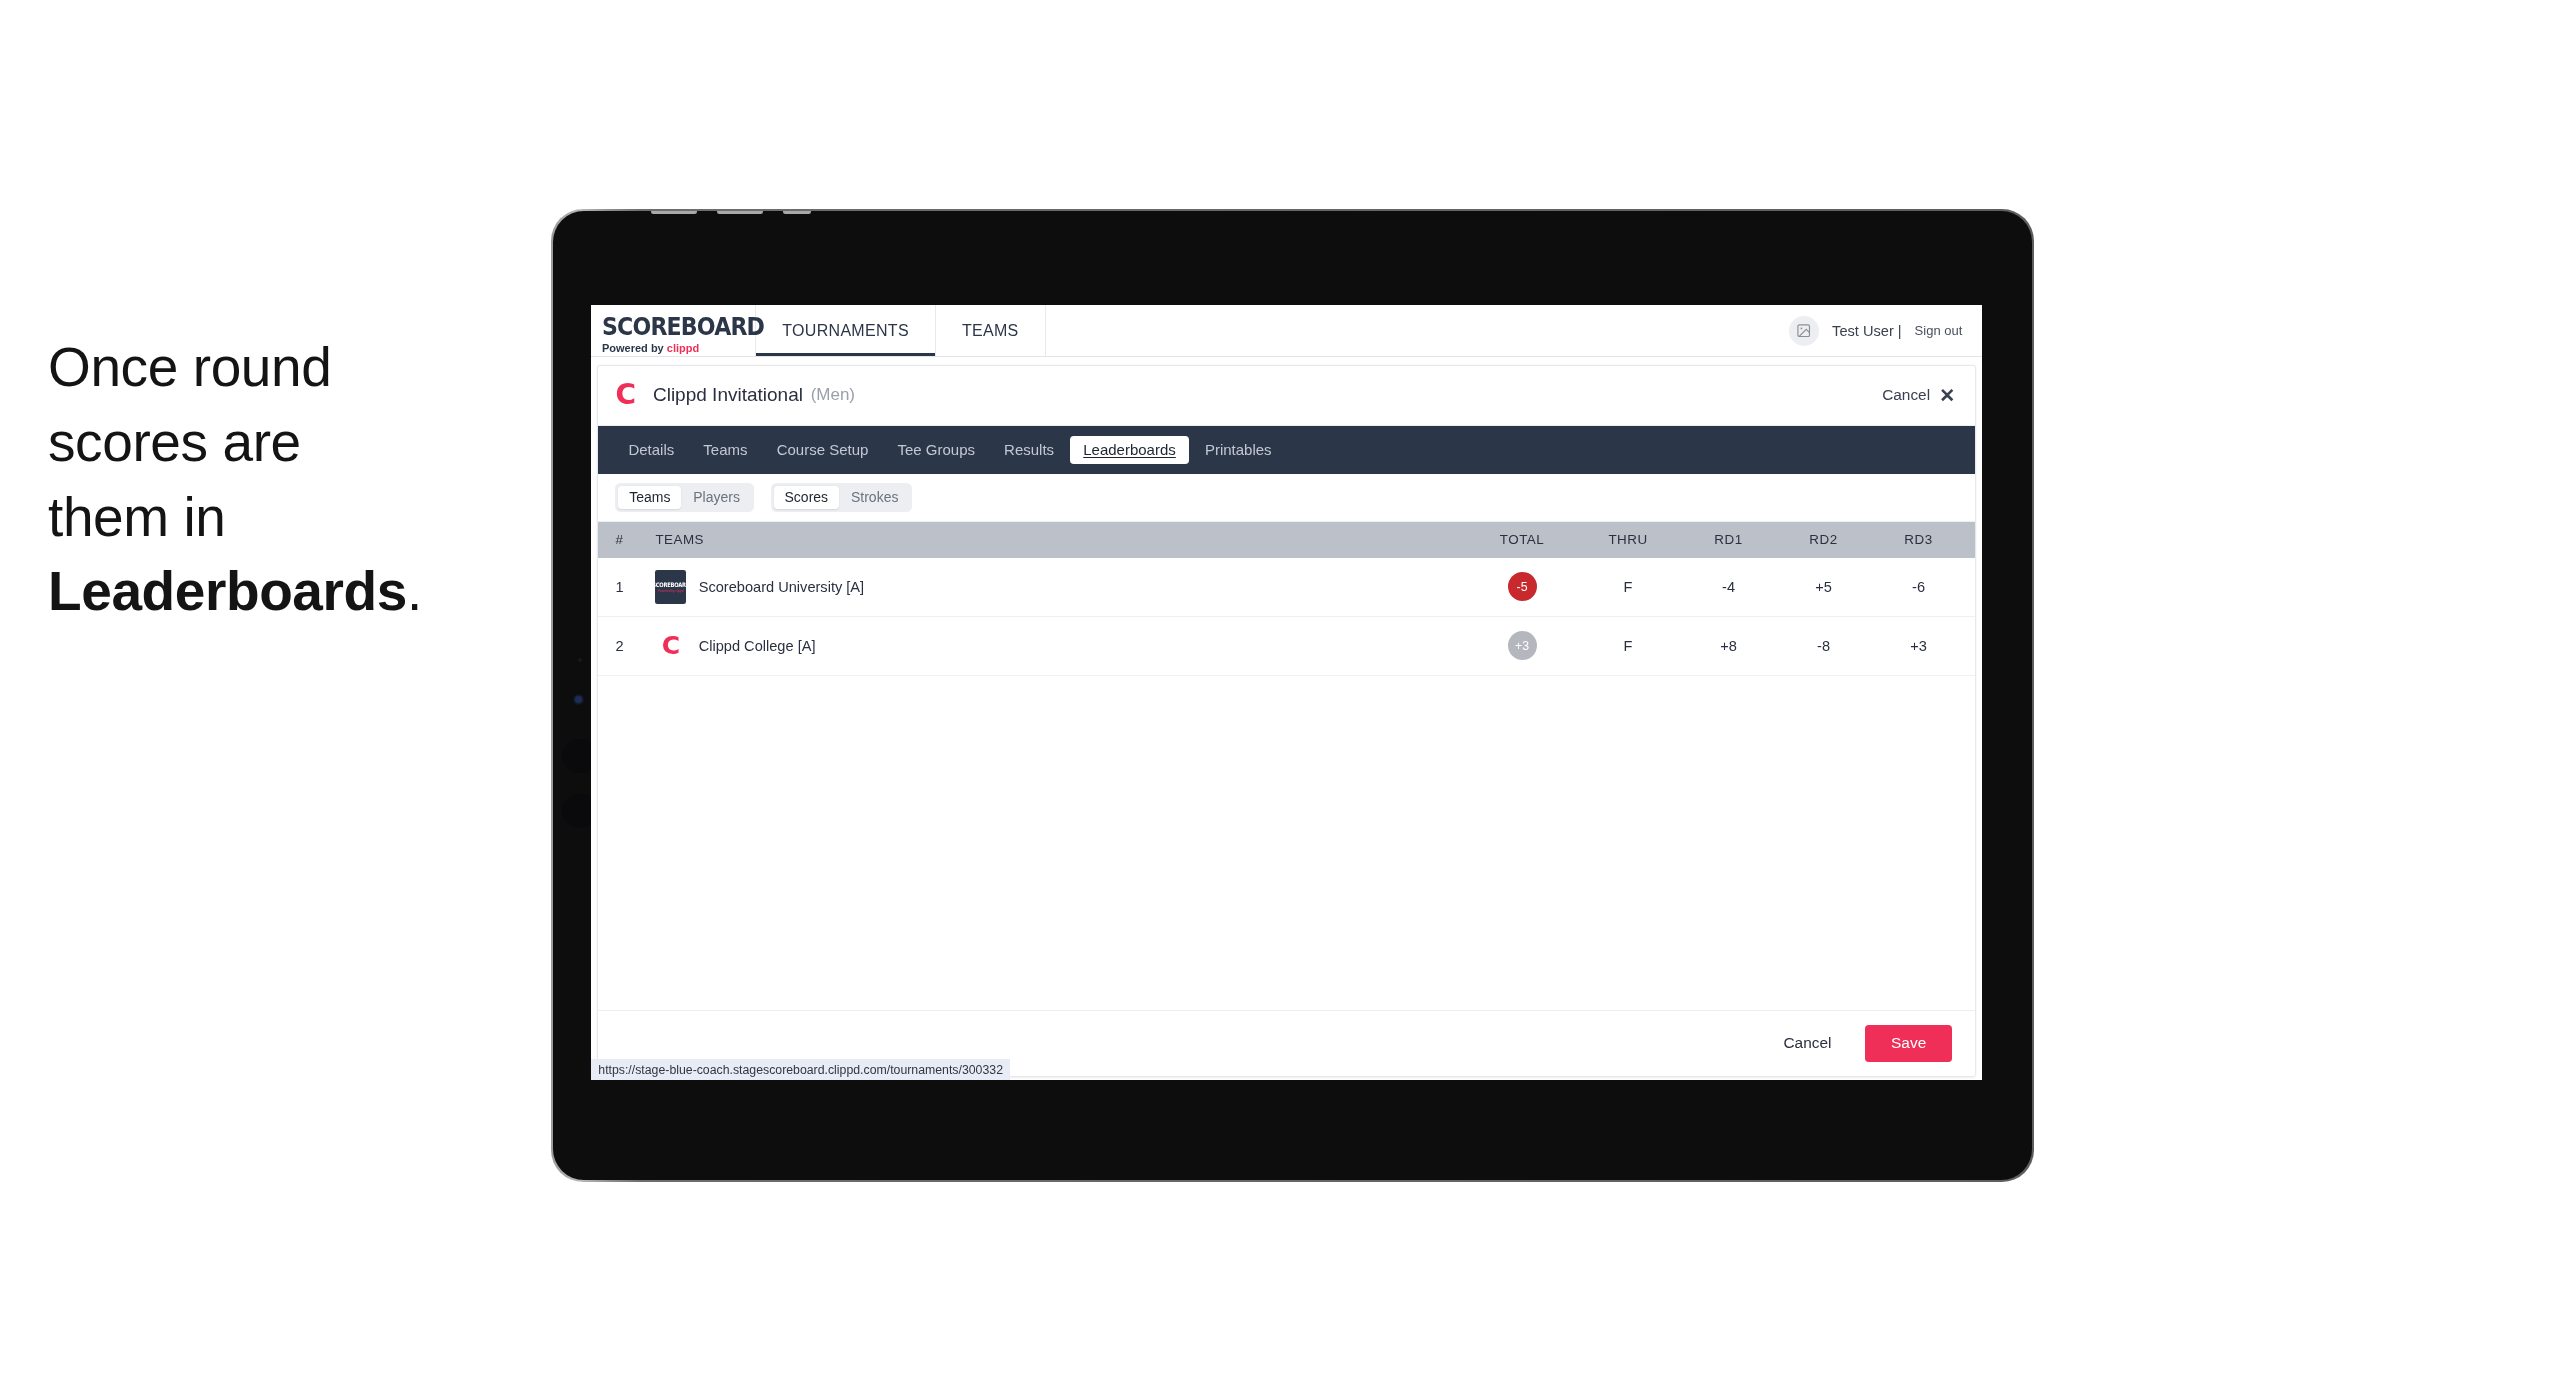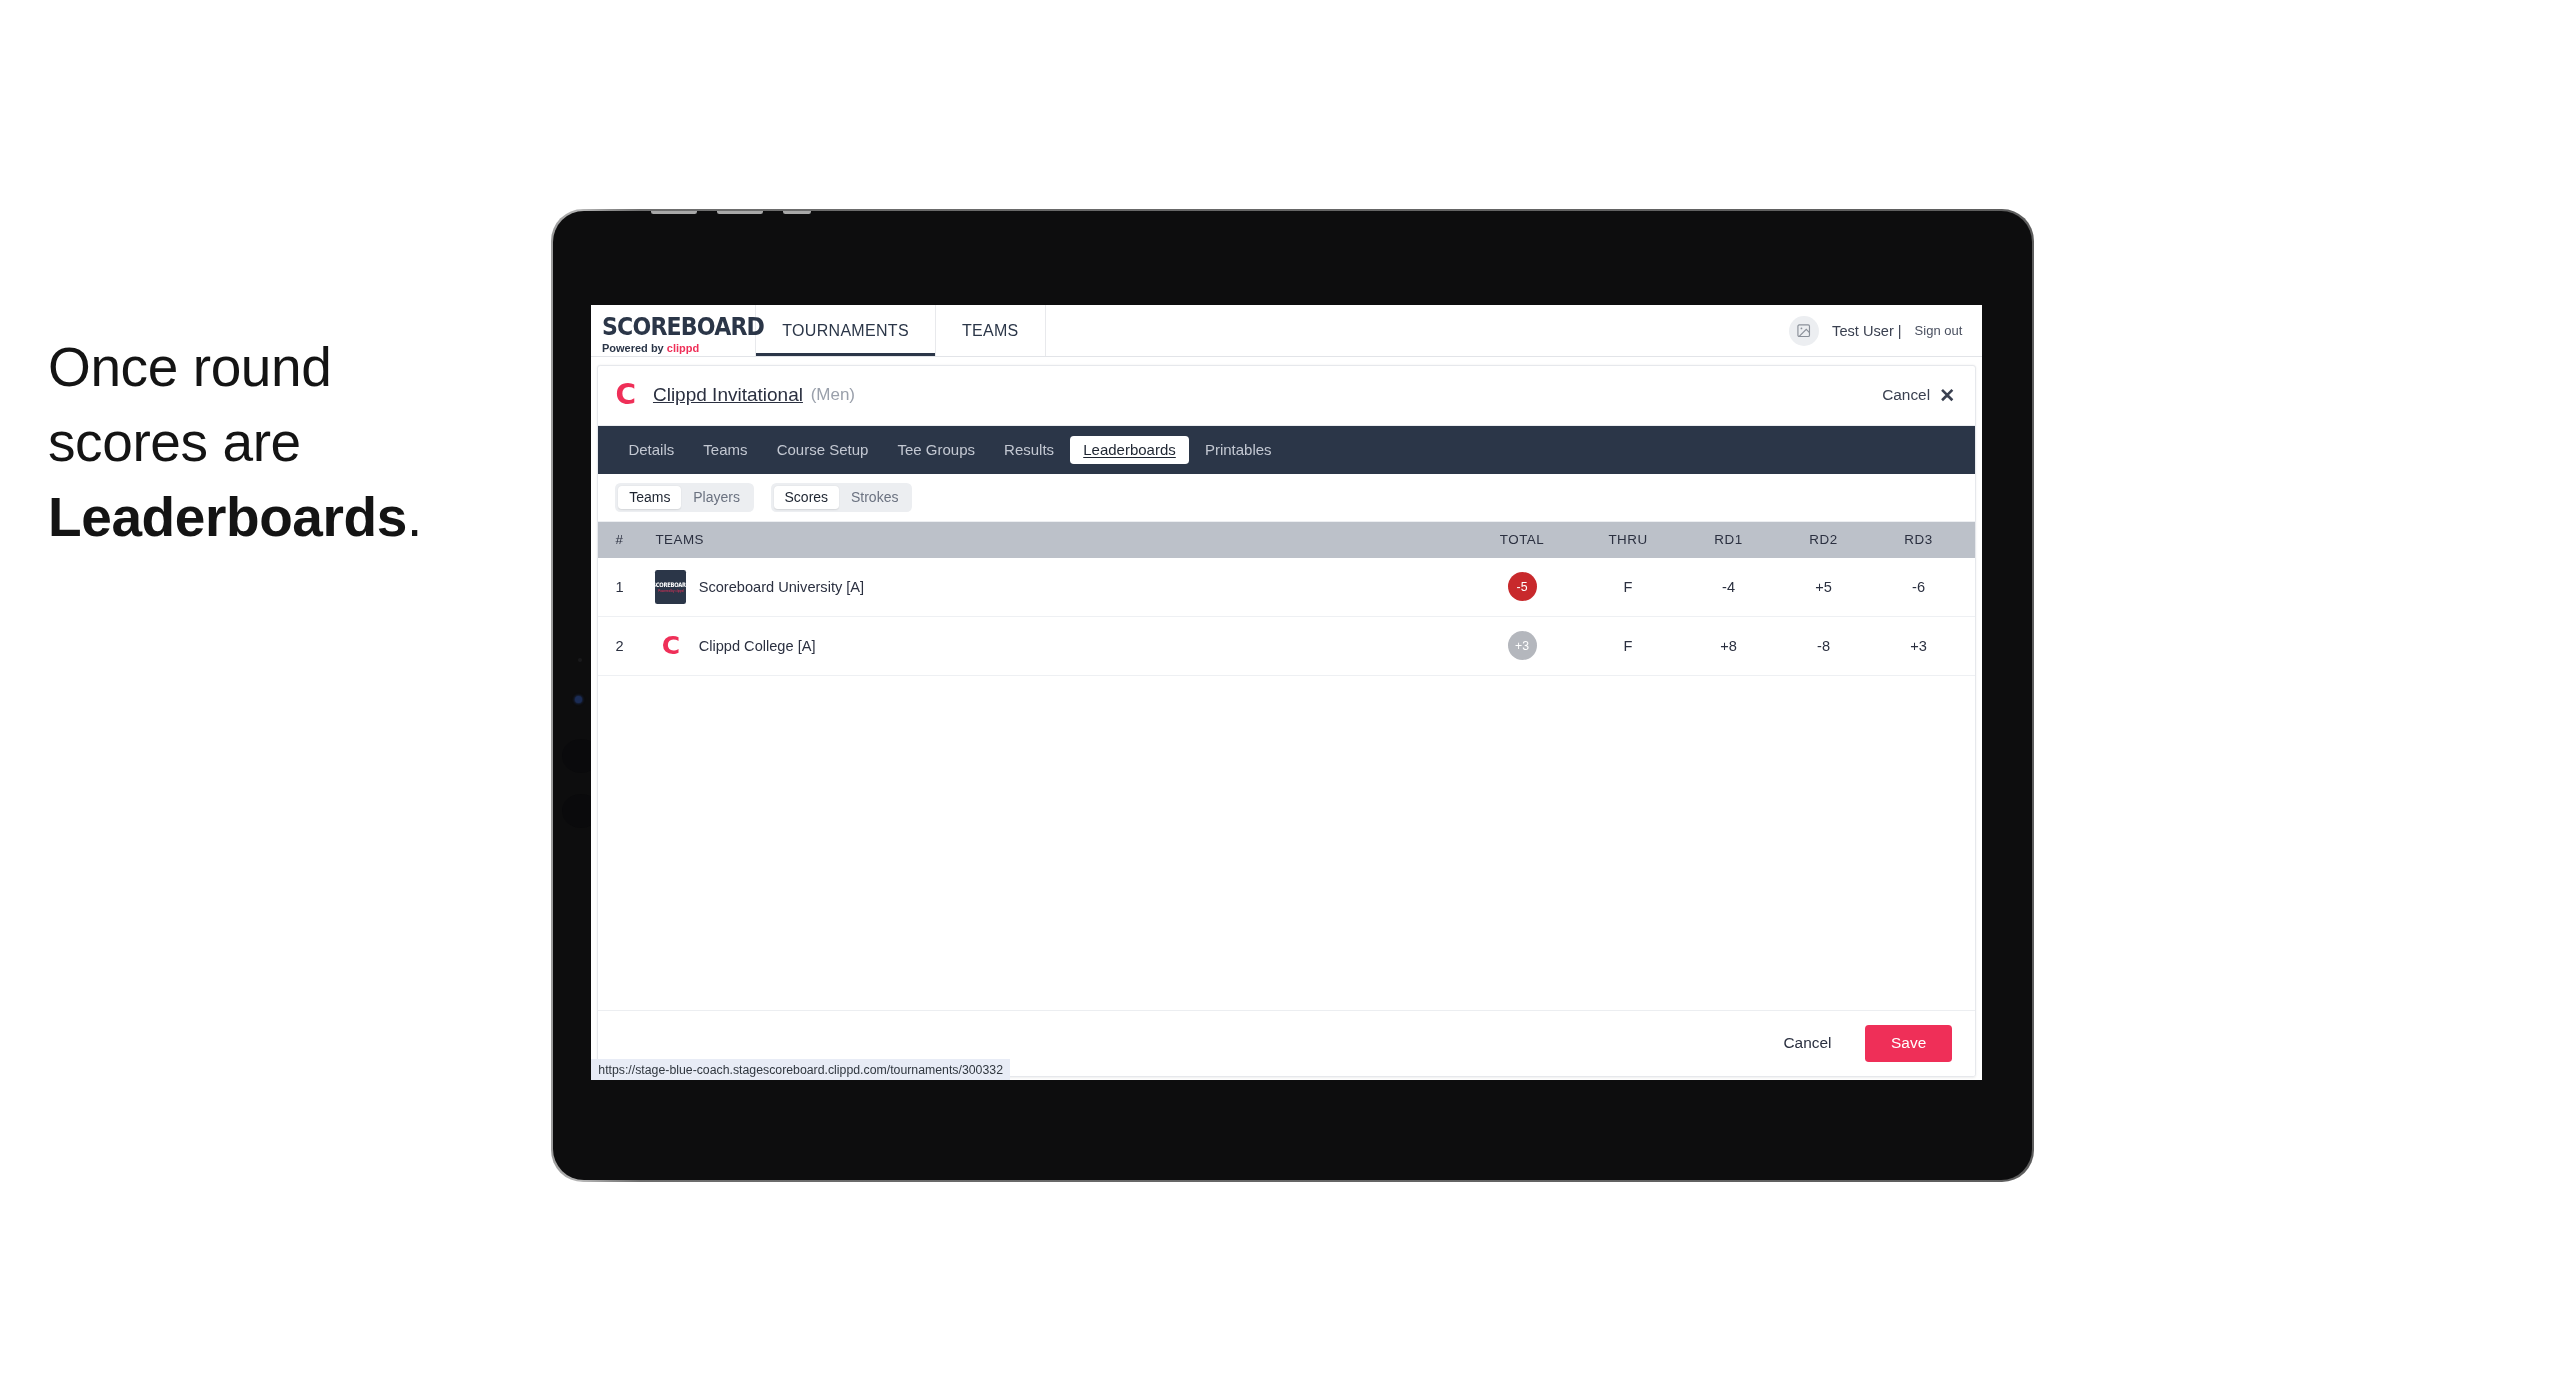--- a/index.html
+++ b/index.html
@@ -184,21 +184,20 @@
     font-family: "DejaVu Sans", sans-serif;
     font-weight: bold;
     font-size: 28px;
     color: #ef2f58;
     line-height: 1;
     margin-right: 17px;
   }
   #tourn-title {
     font-size: 19px;
     color: #2b3040;
-    text-decoration: underline;
   }
   #tourn-gender {
     font-size: 17px;
     color: #9aa0ab;
     margin-left: 7.7px;
   }
   #head-spacer { flex: 1; }
   #cancel-x {
     display: flex; align-items: center; gap: 9.2px;
     font-size: 15.4px;
@@ -369,20 +368,21 @@
     padding: 3.1px 7px 3.8px 7px;
     white-space: nowrap;
   }
 </style>
 </head>
 <body>
 
 <div id="caption">
   <div>Once round</div>
   <div>scores are</div>
+  <div>them in</div>
   <div>
     <span class="bold">Leaderboards</span><span>.</span>
   </div>
 </div>
 
 <div id="tablet">
   <div id="tablet-inner">
 
     <div class="top-btn" style="left:98px;width:46px;"></div>
     <div class="top-btn" style="left:164px;width:46px;"></div>

